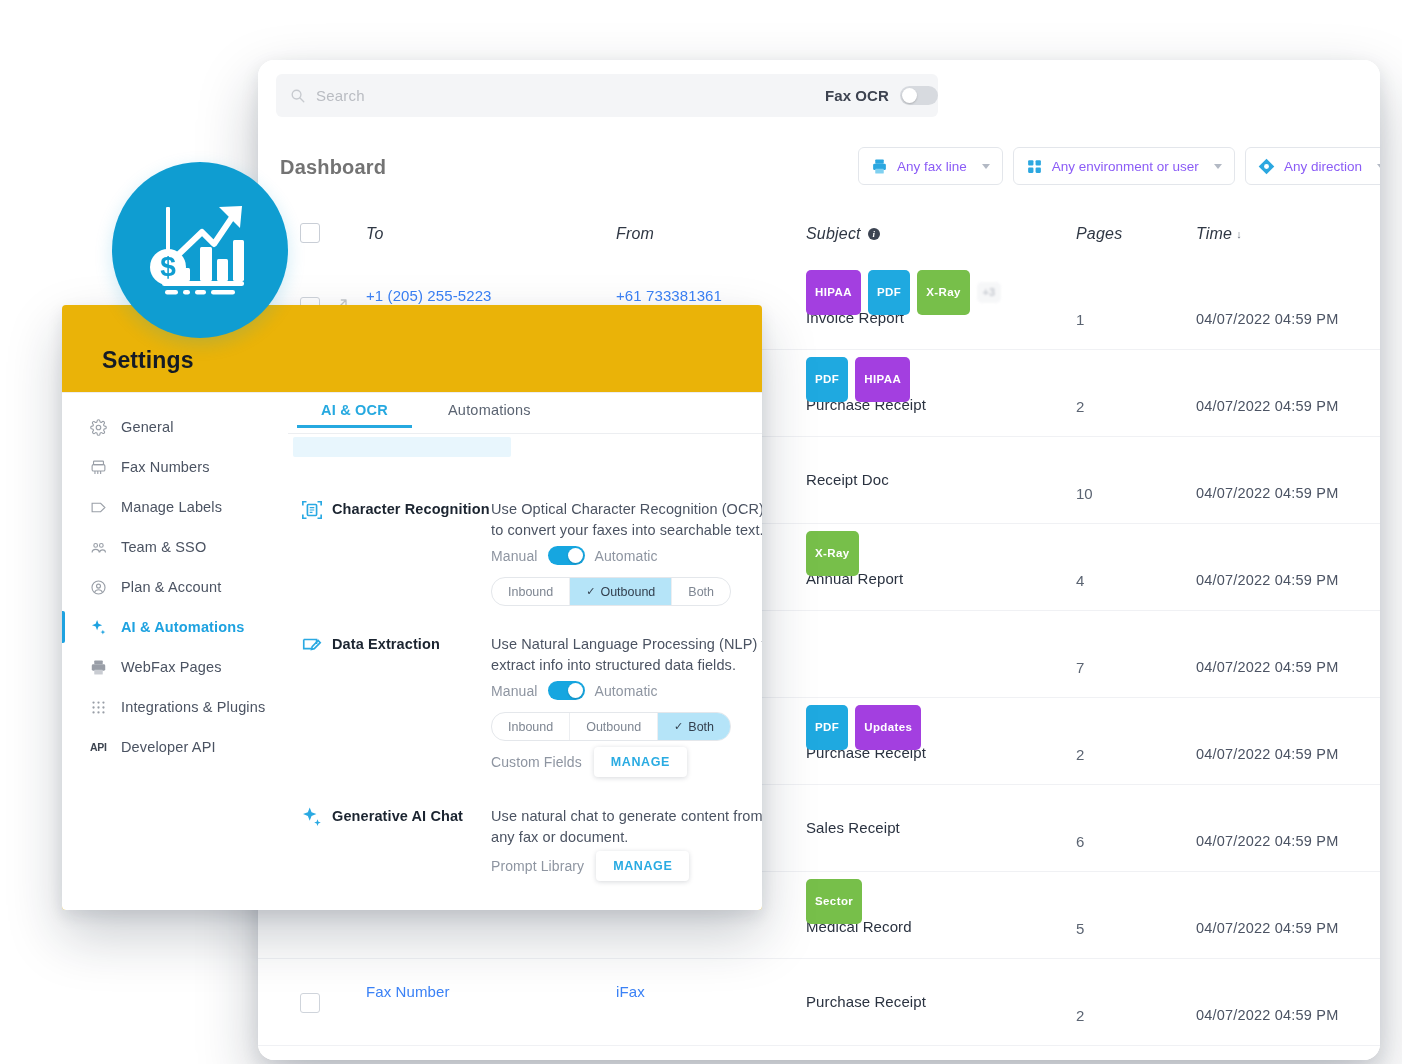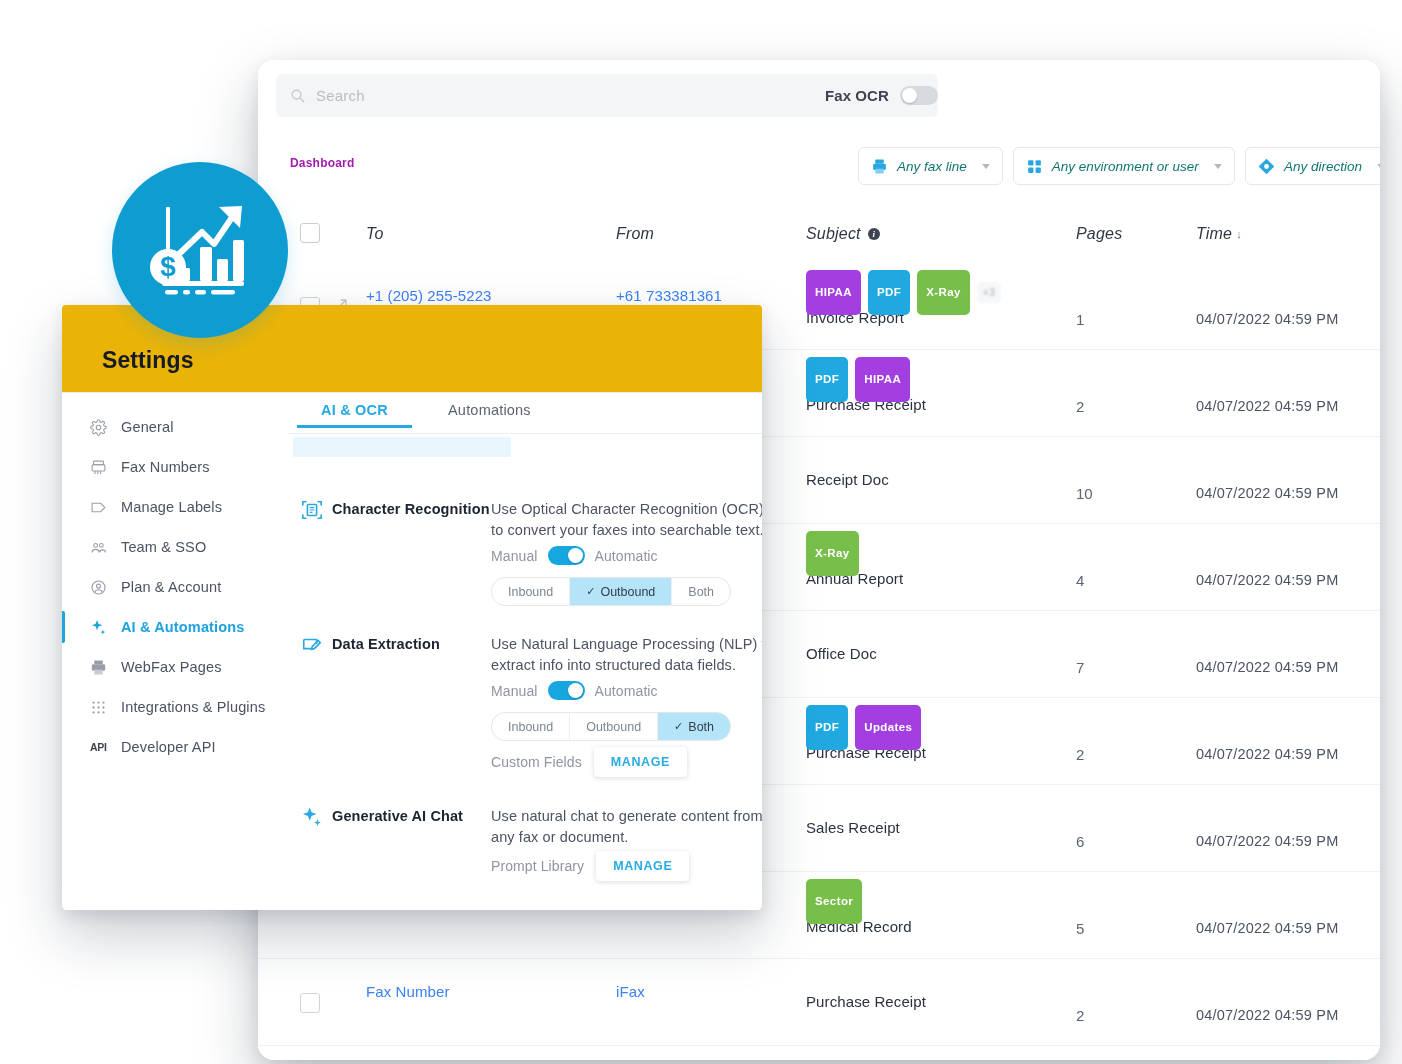--- a/index.html
+++ b/index.html
@@ -43,31 +43,31 @@
   .ocr-toggle::after{
     content:"";position:absolute;left:2px;top:2px;width:15px;height:15px;
     border-radius:50%;background:#ffffff;box-shadow:0 1px 2px rgba(0,0,0,.2);
   }
 
   .dash-subbar{
     position:absolute;left:0;top:70px;width:100%;height:75px;background:#fff;
     border-bottom:1px solid #eef0f3;
   }
   .dash-title{
-    position:absolute;left:32px;top:26px;font-size:12px;color:#a21caf;
+    position:absolute;left:22px;top:26px;font-size:20px;color:#737373;
     font-weight:600;letter-spacing:.2px;
   }
   .filters{position:absolute;left:600px;top:17px;display:flex;gap:10px;align-items:center;}
   .filter-pill{
     height:38px;border:1px solid #e3e6eb;border-radius:6px;background:#fff;
     display:flex;align-items:center;gap:9px;padding:0 12px;box-sizing:border-box;
     filter:blur(.45px);
   }
   .filter-ic{width:17px;height:17px;flex:0 0 auto;}
-  .filter-txt{font-size:13.5px;color:#0f766e;white-space:nowrap;font-style:italic;}
+  .filter-txt{font-size:13.5px;color:#8b5cf6;white-space:nowrap;}
   .caret{width:0;height:0;border-left:4px solid transparent;border-right:4px solid transparent;
     border-top:5px solid #b3b9c4;margin-left:6px;}
 
   
   .thead{
     position:absolute;left:0;top:145px;width:100%;height:58px;background:#fff;
     border-bottom:1px solid #eceef1;
     font-style:italic;
   }
   .th{position:absolute;top:20px;font-size:16px;color:#2f3744;font-weight:500;letter-spacing:.2px;}
@@ -337,24 +337,20 @@
           <div class="cell-time">04/07/2022 04:59 PM</div>
         </div>
         <div class="row blurred">
           <div class="cell-to">
             <div class="line1"></div>
             <div class="line2"></div>
           </div>
           <div class="cell-from">
             <div class="line1"></div>
             <div class="line2"></div>
-          </div>
-          <div class="cell-subject">
-            <div style="height: 16px;"></div>
-            <div class="subj-text">Office Doc</div>
           </div>
           <div class="cell-pages">7</div>
           <div class="cell-time">04/07/2022 04:59 PM</div>
         </div>
         <div class="row blurred">
           <div class="cell-to">
             <div class="line1"></div>
             <div class="line2"></div>
           </div>
           <div class="cell-from">

